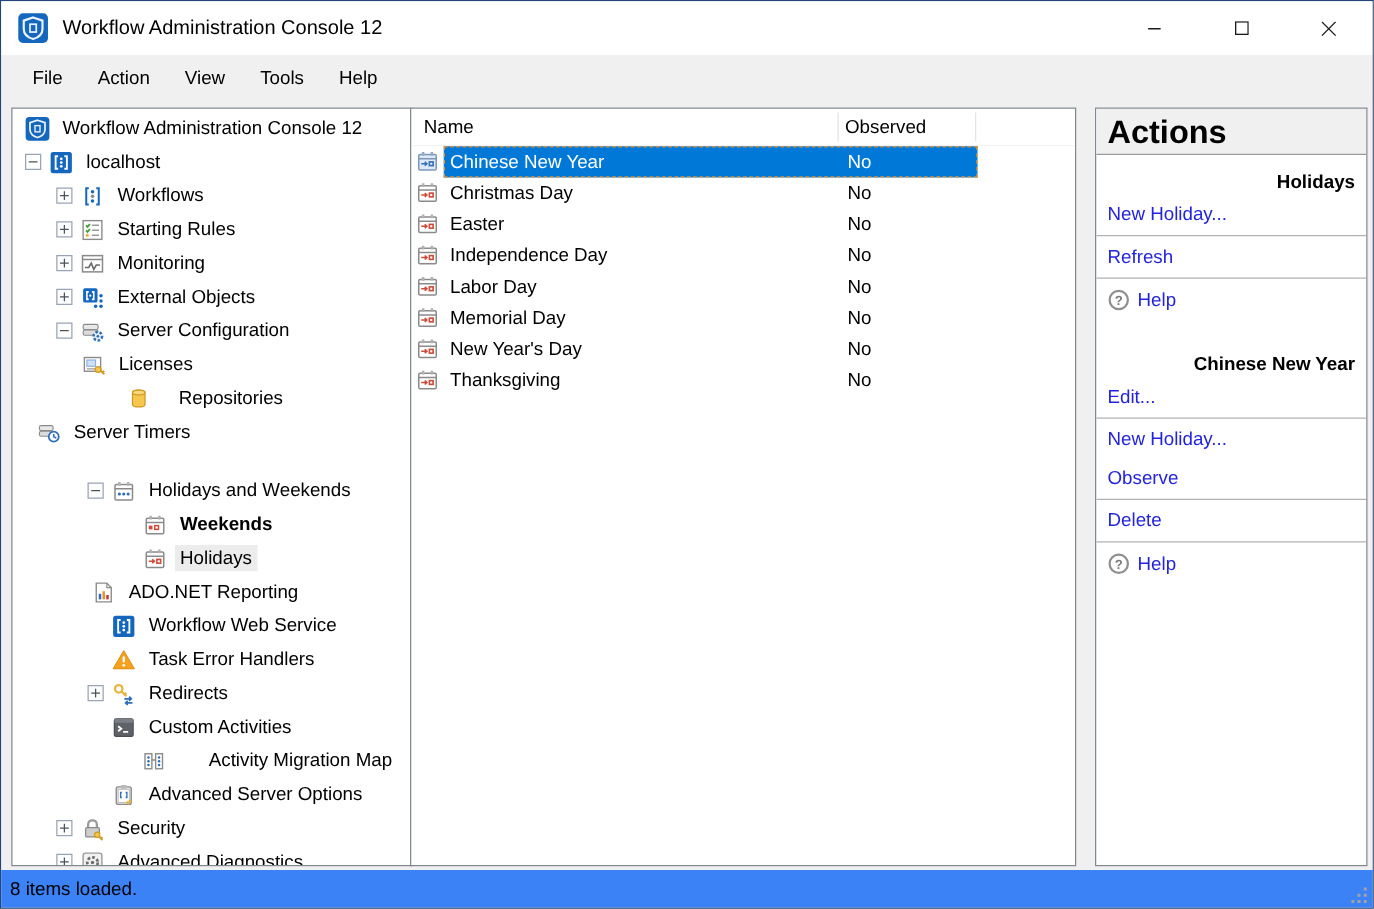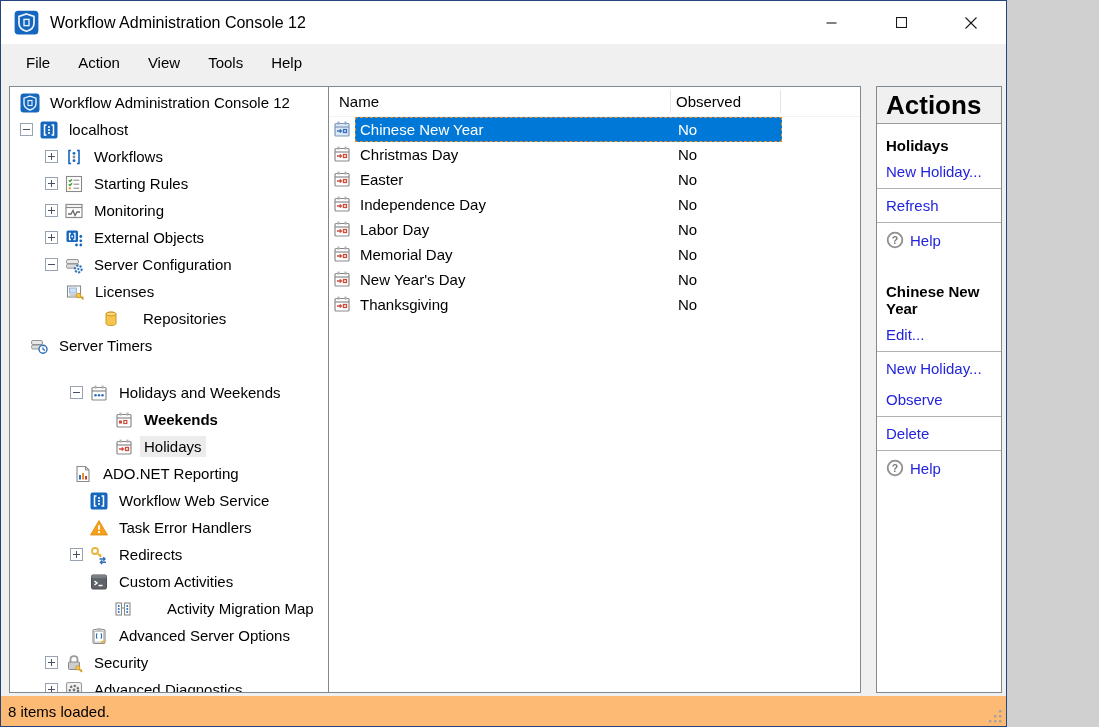--- a/index.html
+++ b/index.html
@@ -3,25 +3,26 @@
 <meta charset="utf-8">
 <style>
   * { box-sizing: border-box; }
   html,body { margin:0; padding:0; }
   body {
     width:1099px; height:727px;
     font-family:"Liberation Sans", sans-serif;
     font-size:15px; color:#000; background:#d0d0d0;
   }
   .window {
-    width:1007px; height:727px;
+    width:1099px; height:727px;
     border:1px solid #24457c;
     background:#f0f0f0;
     display:flex; flex-direction:column;
     position:relative;
+    text-align:right;
   }
   
   .titlebar { height:43px; background:#ffffff; display:flex; align-items:center; flex:none; }
   .app-icon { width:25px; height:25px; margin-left:13px; display:inline-flex; flex:none; }
   .app-icon svg { width:100%; height:100%; }
   .window-title { margin-left:11px; font-size:16px; white-space:nowrap; }
   .win-controls { margin-left:auto; display:flex; height:100%; }
   .win-btn { width:70px; height:100%; display:flex; align-items:center; justify-content:center;
              background:transparent; border:none; padding:0; }
   
@@ -63,21 +64,21 @@
                     font-size:26px; font-weight:bold; padding-left:9px; display:flex; align-items:center;
                     flex:none; }
   .actions-body { padding:0 9px; }
   .action-heading { font-weight:bold; margin-top:13px; margin-bottom:2px; font-size:15px; }
   .action-heading.gap { margin-top:27px; }
   .action-item { color:var(--link,#2323dd); padding:7px 0; display:flex; align-items:center; cursor:default; }
   .help-icon { width:18px; height:18px; margin-right:6px; display:inline-flex; flex:none; }
   .help-icon svg { width:100%; height:100%; }
   .action-divider { height:1px; background:#b2b2b2; margin:1px -9px; }
   
-  .statusbar { height:30px; background:#fdba74; display:flex; align-items:center; padding:0 7px;
+  .statusbar { height:30px; background:#3b82f6; display:flex; align-items:center; padding:0 7px;
                position:relative; flex:none; }
   .resize-grip { position:absolute; right:3px; bottom:3px; width:14px; height:14px; }
 </style>
 </head>
 <body>
 
 <div class="window">
 
   <div class="titlebar">
     <span class="app-icon">

